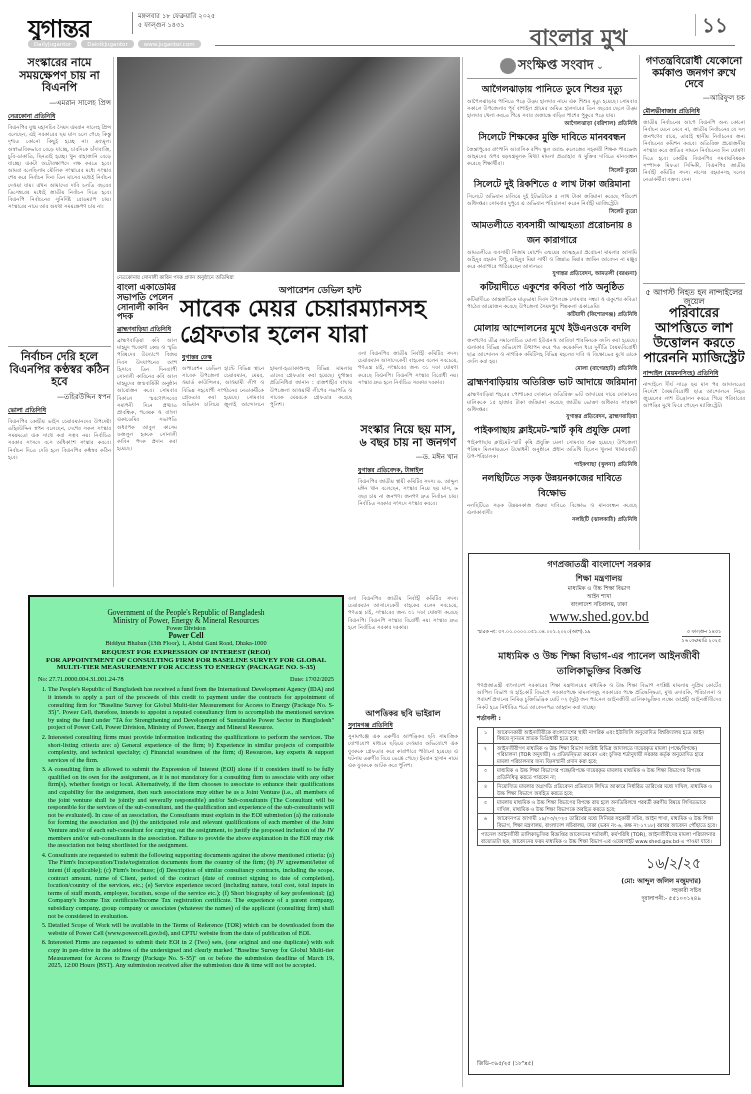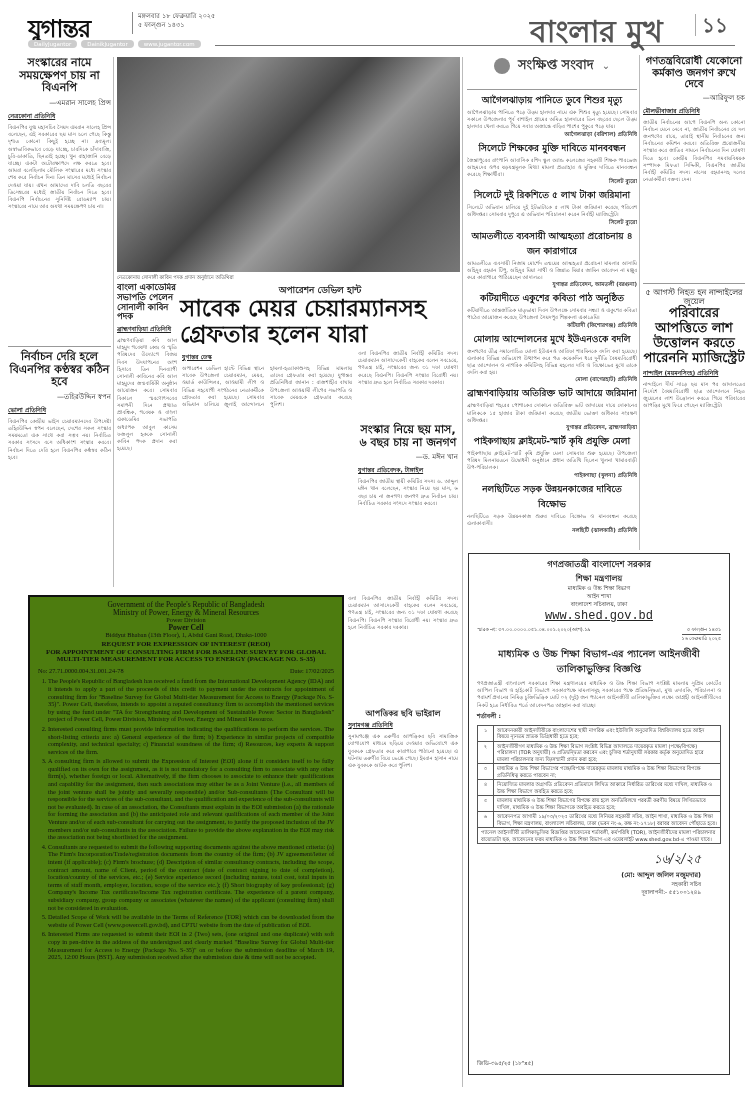--- a/index.html
+++ b/index.html
@@ -6,44 +6,44 @@
   html, body { width: 751px; height: 1094px; background: #ffffff; overflow: hidden; }
   body { font-family: "DejaVu Sans", sans-serif; color: #222; position: relative; }
 
   .masthead { position: absolute; left: 0; top: 0; width: 663px; height: 52px; }
   .logo { position: absolute; left: 28px; top: 10px; font-family: "DejaVu Serif", serif; font-weight: bold; font-size: 24px; color: #111; letter-spacing: -1px; }
   .logo-sep { position: absolute; left: 132px; top: 12px; width: 1px; height: 22px; background: #888; }
   .date-block { position: absolute; left: 138px; top: 12px; font-size: 6.5px; line-height: 9px; color: #333; }
   .social { position: absolute; left: 28px; top: 40px; display: flex; gap: 4px; }
   .pill { font-size: 5.5px; background: #ccc; color: #fff; border-radius: 5px; padding: 1px 6px; }
   .header-rule { position: absolute; left: 215px; top: 45px; width: 520px; height: 1px; background: #777; }
-  .section-title { position: absolute; left: 530px; top: 8px; font-family: "DejaVu Serif", serif; font-weight: bold; font-size: 30px; color: #555; }
+  .section-title { position: absolute; left: 530px; top: 20px; font-family: "DejaVu Serif", serif; font-weight: bold; font-size: 22px; color: #555; }
   .page-sep { position: absolute; left: 695px; top: 14px; width: 1px; height: 22px; background: #aaa; }
   .page-num { position: absolute; left: 702px; top: 10px; font-size: 20px; font-weight: bold; color: #555; }
 
   .col { position: absolute; overflow: hidden; }
   .hd { font-weight: bold; color: #111; text-align: center; line-height: 1.15; }
   .byline { text-align: right; font-size: 7px; margin: 2px 0; }
   .dateline { font-size: 6px; font-weight: bold; text-decoration: underline; margin: 2px 0; }
   .txt { font-size: 5.2px; line-height: 7.2px; color: #444; text-align: justify; }
   .vrule { position: absolute; width: 1px; background: #bbb; }
 
   .photo { position: absolute; left: 117px; top: 57px; width: 343px; height: 215px; background: linear-gradient(135deg, #555 0%, #888 25%, #444 45%, #999 60%, #555 80%, #777 100%); }
   .photo-caption { position: absolute; left: 117px; top: 274px; width: 343px; font-size: 5px; color: #444; }
   .kicker { position: absolute; left: 115px; top: 283px; width: 345px; text-align: center; font-size: 9px; font-weight: bold; color: #222; }
   .big-hd { position: absolute; left: 180px; top: 295px; width: 280px; font-size: 23px; font-weight: bold; color: #111; line-height: 1.15; }
 
-  .ad-box { position: absolute; border: 2px solid #111; background: #4d7c0f; padding: 4px 8px; }
+  .ad-box { position: absolute; border: 2px solid #111; background: #86efac; padding: 12px 8px; }
   .ad-en { font-family: "Liberation Serif", serif; font-size: 6.3px; line-height: 7.6px; color: #111; }
   .ad-en .c { text-align: center; }
   .ad-en .b { font-weight: bold; }
   .ad-en ol { padding-left: 10px; }
   .ad-en li { margin-bottom: 2px; text-align: justify; }
 
-  .sb-header { display: flex; align-items: center; justify-content: center; gap: 8px; border-bottom: 1px solid #999; padding-bottom: 13px; margin-bottom: 3px; }
+  .sb-header { display: flex; align-items: center; justify-content: center; gap: 2px; border-bottom: 1px solid #999; padding-bottom: 2px; margin-bottom: 3px; }
   .sb-icon { width: 16px; height: 16px; border-radius: 50%; background: #888; }
   .sb-title { font-size: 13px; font-weight: bold; color: #333; }
   .sb-item-hd { font-size: 9px; font-weight: bold; text-align: center; color: #111; margin: 2px 0 1px; }
   .sb-credit { font-size: 5.5px; text-align: right; font-weight: bold; color: #333; }
 
   .bn-ad { position: absolute; left: 468px; top: 553px; width: 262px; height: 522px; border: 1.5px solid #333; padding: 4px 8px; background: #fff; }
   .bn-c { text-align: center; color: #222; }
   .bn-table { width: 100%; border-collapse: collapse; margin-top: 3px; }
   .bn-table td { border: 0.7px solid #555; font-size: 5px; line-height: 6.5px; padding: 1px 3px; vertical-align: top; color: #333; }
   .bn-table td.n { width: 16px; text-align: center; }
@@ -213,21 +213,21 @@
     <div class="txt">নান্দাইলে দীর্ঘ সাড়ে ছয় মাস পর আদালতের নির্দেশে বৈষম্যবিরোধী ছাত্র আন্দোলনে নিহত জুয়েলের লাশ উত্তোলন করতে গিয়ে পরিবারের আপত্তির মুখে ফিরে গেছেন ম্যাজিস্ট্রেট।</div>
   </div>
 </div>
 
 <div class="bn-ad">
   <div class="bn-c" style="font-size:8.5px; font-weight:bold;">গণপ্রজাতন্ত্রী বাংলাদেশ সরকার</div>
   <div class="bn-c" style="font-size:8px; font-weight:bold;">শিক্ষা মন্ত্রণালয়</div>
   <div class="bn-c" style="font-size:5.5px;">মাধ্যমিক ও উচ্চ শিক্ষা বিভাগ</div>
   <div class="bn-c" style="font-size:5.5px;">আইন শাখা</div>
   <div class="bn-c" style="font-size:5.5px;">বাংলাদেশ সচিবালয়, ঢাকা</div>
-  <div class="bn-c" style="font-family:Liberation Mono, monospace; font-size:12px; text-decoration:underline;">www.shed.gov.bd</div>
+  <div class="bn-c" style="font-family:Liberation Serif, serif; font-size:14px; text-decoration:underline;">www.shed.gov.bd</div>
   <div style="display:flex; justify-content:space-between; font-size:4.8px; margin-top:3px;">
     <span>স্মারক নং: ৩৭.০০.০০০০.০৫১.০৪.০০১.২০২০(অংশ).১৯</span>
     <span style="text-align:right;">
       <span style="display:block;">৩ ফাল্গুন ১৪৩১</span>
       <span style="display:block; border-top:0.5px solid #555;">১৬ ফেব্রুয়ারি ২০২৫</span>
     </span>
   </div>
   <div class="bn-c" style="font-size:9.5px; font-weight:bold; margin-top:4px;">মাধ্যমিক ও উচ্চ শিক্ষা বিভাগ-এর প্যানেল আইনজীবী</div>
   <div class="bn-c" style="font-size:9.5px; font-weight:bold;">তালিকাভুক্তির বিজ্ঞপ্তি</div>
   <div class="txt" style="margin-top:3px;">গণপ্রজাতন্ত্রী বাংলাদেশ সরকারের শিক্ষা মন্ত্রণালয়ের মাধ্যমিক ও উচ্চ শিক্ষা বিভাগ সংশ্লিষ্ট মামলায় সুপ্রিম কোর্টের আপিল বিভাগ ও হাইকোর্ট বিভাগে সরকারপক্ষে মামলাসমূহ সরকারের পক্ষে প্রতিদ্বন্দ্বিতা, মুখ্য তদারকি, পরিচালনা ও পরামর্শ প্রদানের নিমিত্ত চুক্তিভিত্তিক মোট ০২ (দুই) জন প্যানেল আইনজীবী তালিকাভুক্তির লক্ষ্যে আগ্রহী আইনজীবীদের নিকট হতে নির্ধারিত শর্তে আবেদনপত্র আহ্বান করা যাচ্ছে।</div>
@@ -257,19 +257,19 @@
     <tr>
           <td class="n">৬</td>
           <td>আবেদনপত্র আগামী ১৯/০৩/২০২৫ তারিখের মধ্যে সিনিয়র সহকারী সচিব, আইন শাখা, মাধ্যমিক ও উচ্চ শিক্ষা বিভাগ, শিক্ষা মন্ত্রণালয়, বাংলাদেশ সচিবালয়, ঢাকা (ভবন নং-৬, কক্ষ নং-১৭১৮) বরাবর আবেদন পৌঁছাতে হবে।</td>
         </tr>
     <tr>
           <td colspan="2">প্যানেল আইনজীবী তালিকাভুক্তির বিজ্ঞপ্তির আবেদনের শর্তাবলী, কর্মপরিধি (TOR), আইনজীবীদের মামলা পরিচালনার বায়োডাটা ছক, আবেদনের ফরম মাধ্যমিক ও উচ্চ শিক্ষা বিভাগ-এর ওয়েবসাইট www.shed.gov.bd-এ পাওয়া যাবে।</td>
         </tr>
   </tbody>
     </table>
   <div style="text-align:right; margin-top:6px; padding-right:20px;">
-    <div style="font-style:italic; font-size:12px; font-family:'DejaVu Serif',serif;">১৬/২/২৫</div>
+    <div style="font-size:14px; font-family:'DejaVu Serif',serif;">১৬/২/২৫</div>
     <div style="font-size:6.5px; font-weight:bold;">(মো: আব্দুল জলিল মজুমদার)</div>
     <div style="font-size:5.5px;">সহকারী সচিব</div>
     <div style="font-size:5.5px;">দূরালাপনী:- ৫৫১০০১২৪৯</div>
   </div>
   <div style="position:absolute; left:8px; bottom:6px; font-size:5.5px;">জিডি-৩৯৫/২৫ (১৮"x৫)</div>
 </div>
 
 </body></html>

